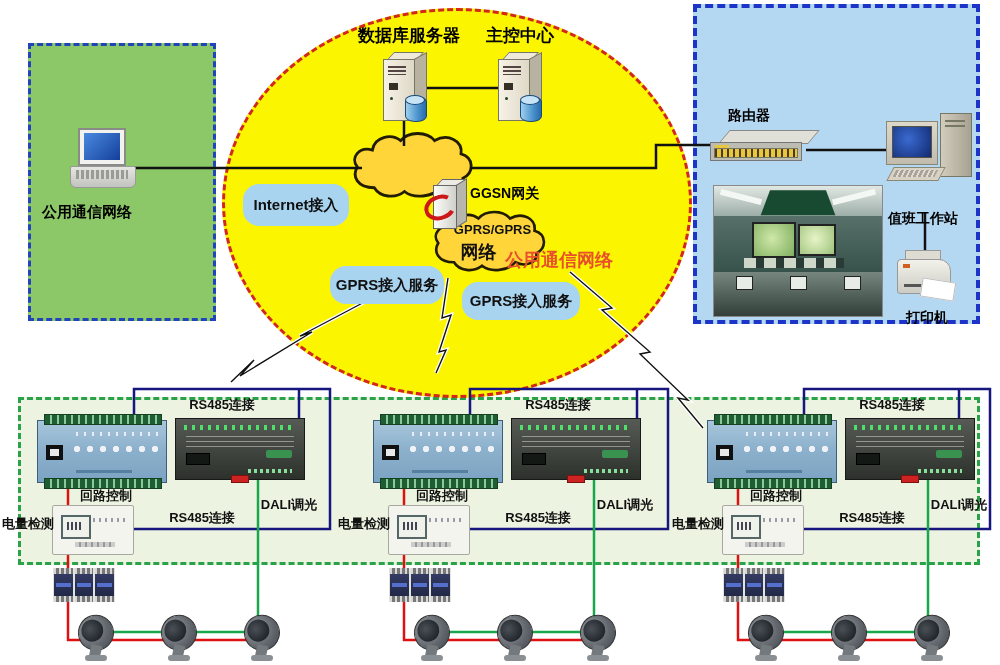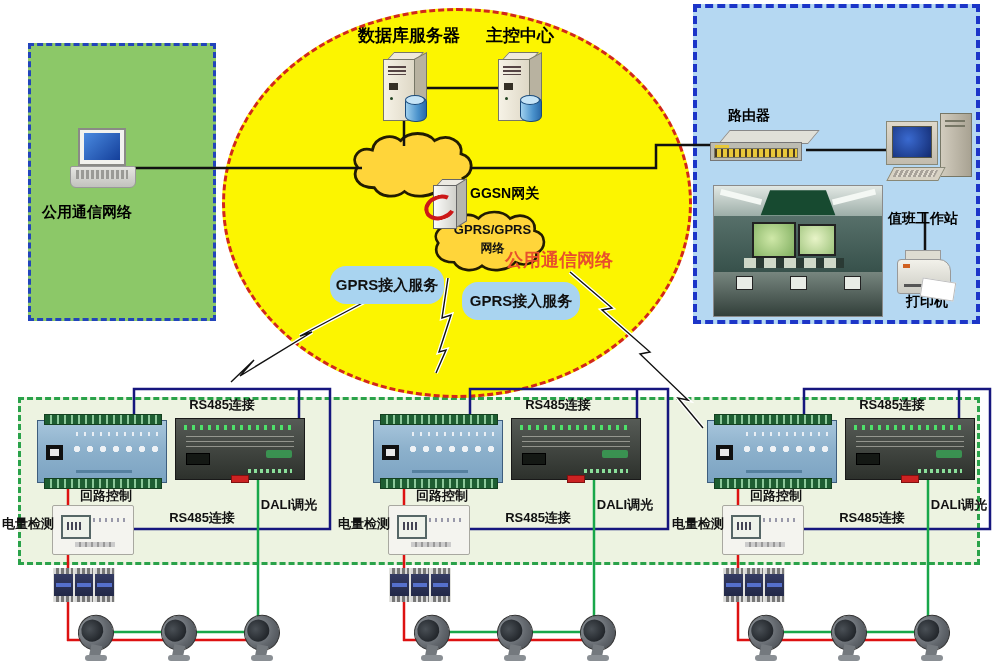--- a/index.html
+++ b/index.html
@@ -257,23 +257,24 @@
   </div>
 
   <div class="dev" style="left:433px;top:178px;width:36px;height:50px;z-index:10;">
     <i class="gw-topp"></i>
     <i class="gw-front"></i>
     <i class="gw-side"></i>
     <i class="gw-swirl"></i>
   </div>
   <div class="lbl" style="left:470px;top:185px;font-size:14px;z-index:8;">GGSN网关</div>
   <div class="lbl cloud-txt abs" style="left:450px;top:222px;width:85px;font-size:13px;">GPRS/GPRS</div>
-  <div class="lbl cloud-txt abs" style="left:450px;top:240px;width:85px;font-size:12px;">网络</div>
+  <div class="lbl cloud-txt abs" style="left:436px;top:240px;width:85px;font-size:18px;">网络</div>
   <div class="lbl" style="left:505px;top:248px;font-size:18px;color:#e8502c;z-index:8;">公用通信网络</div>
 
+  <div class="pill" style="left:243px;top:184px;width:106px;height:42px;">Internet接入</div>
   <div class="pill" style="left:330px;top:266px;width:114px;height:38px;">GPRS接入服务</div>
   <div class="pill" style="left:462px;top:282px;width:118px;height:38px;">GPRS接入服务</div>
 
   <div class="dev" style="left:70px;top:128px;width:64px;height:60px;">
     <i class="lap-screen">
         <i class="lap-glass"></i>
       </i>
     <i class="lap-base">
         <i class="lap-keys"></i>
       </i>
@@ -318,21 +319,21 @@
   </div>
 
   <div class="dev" style="left:897px;top:250px;width:58px;height:52px;">
     <i class="pr-top"></i>
     <i class="pr-body">
       <i class="pr-btn"></i>
       <i class="pr-slot"></i>
     </i>
     <i class="pr-paper"></i>
   </div>
-  <div class="lbl" style="left:906px;top:293px;font-size:14px;z-index:8;">打印机</div>
+  <div class="lbl" style="left:906px;top:309px;font-size:14px;z-index:8;">打印机</div>
 
   <div id="groups-layer">
     <div class="group" style="left: 2px;">
       <div class="glabel rs-top">RS485连接</div>
       <div class="dev ctrl-blue" style="left:35px;top:35px;">
         <i class="cb-ts"></i>
         <i class="cb-bs"></i>
         <i class="cb-eth"></i>
         <i class="cb-leds"></i>
         <i class="cb-btns"></i>

